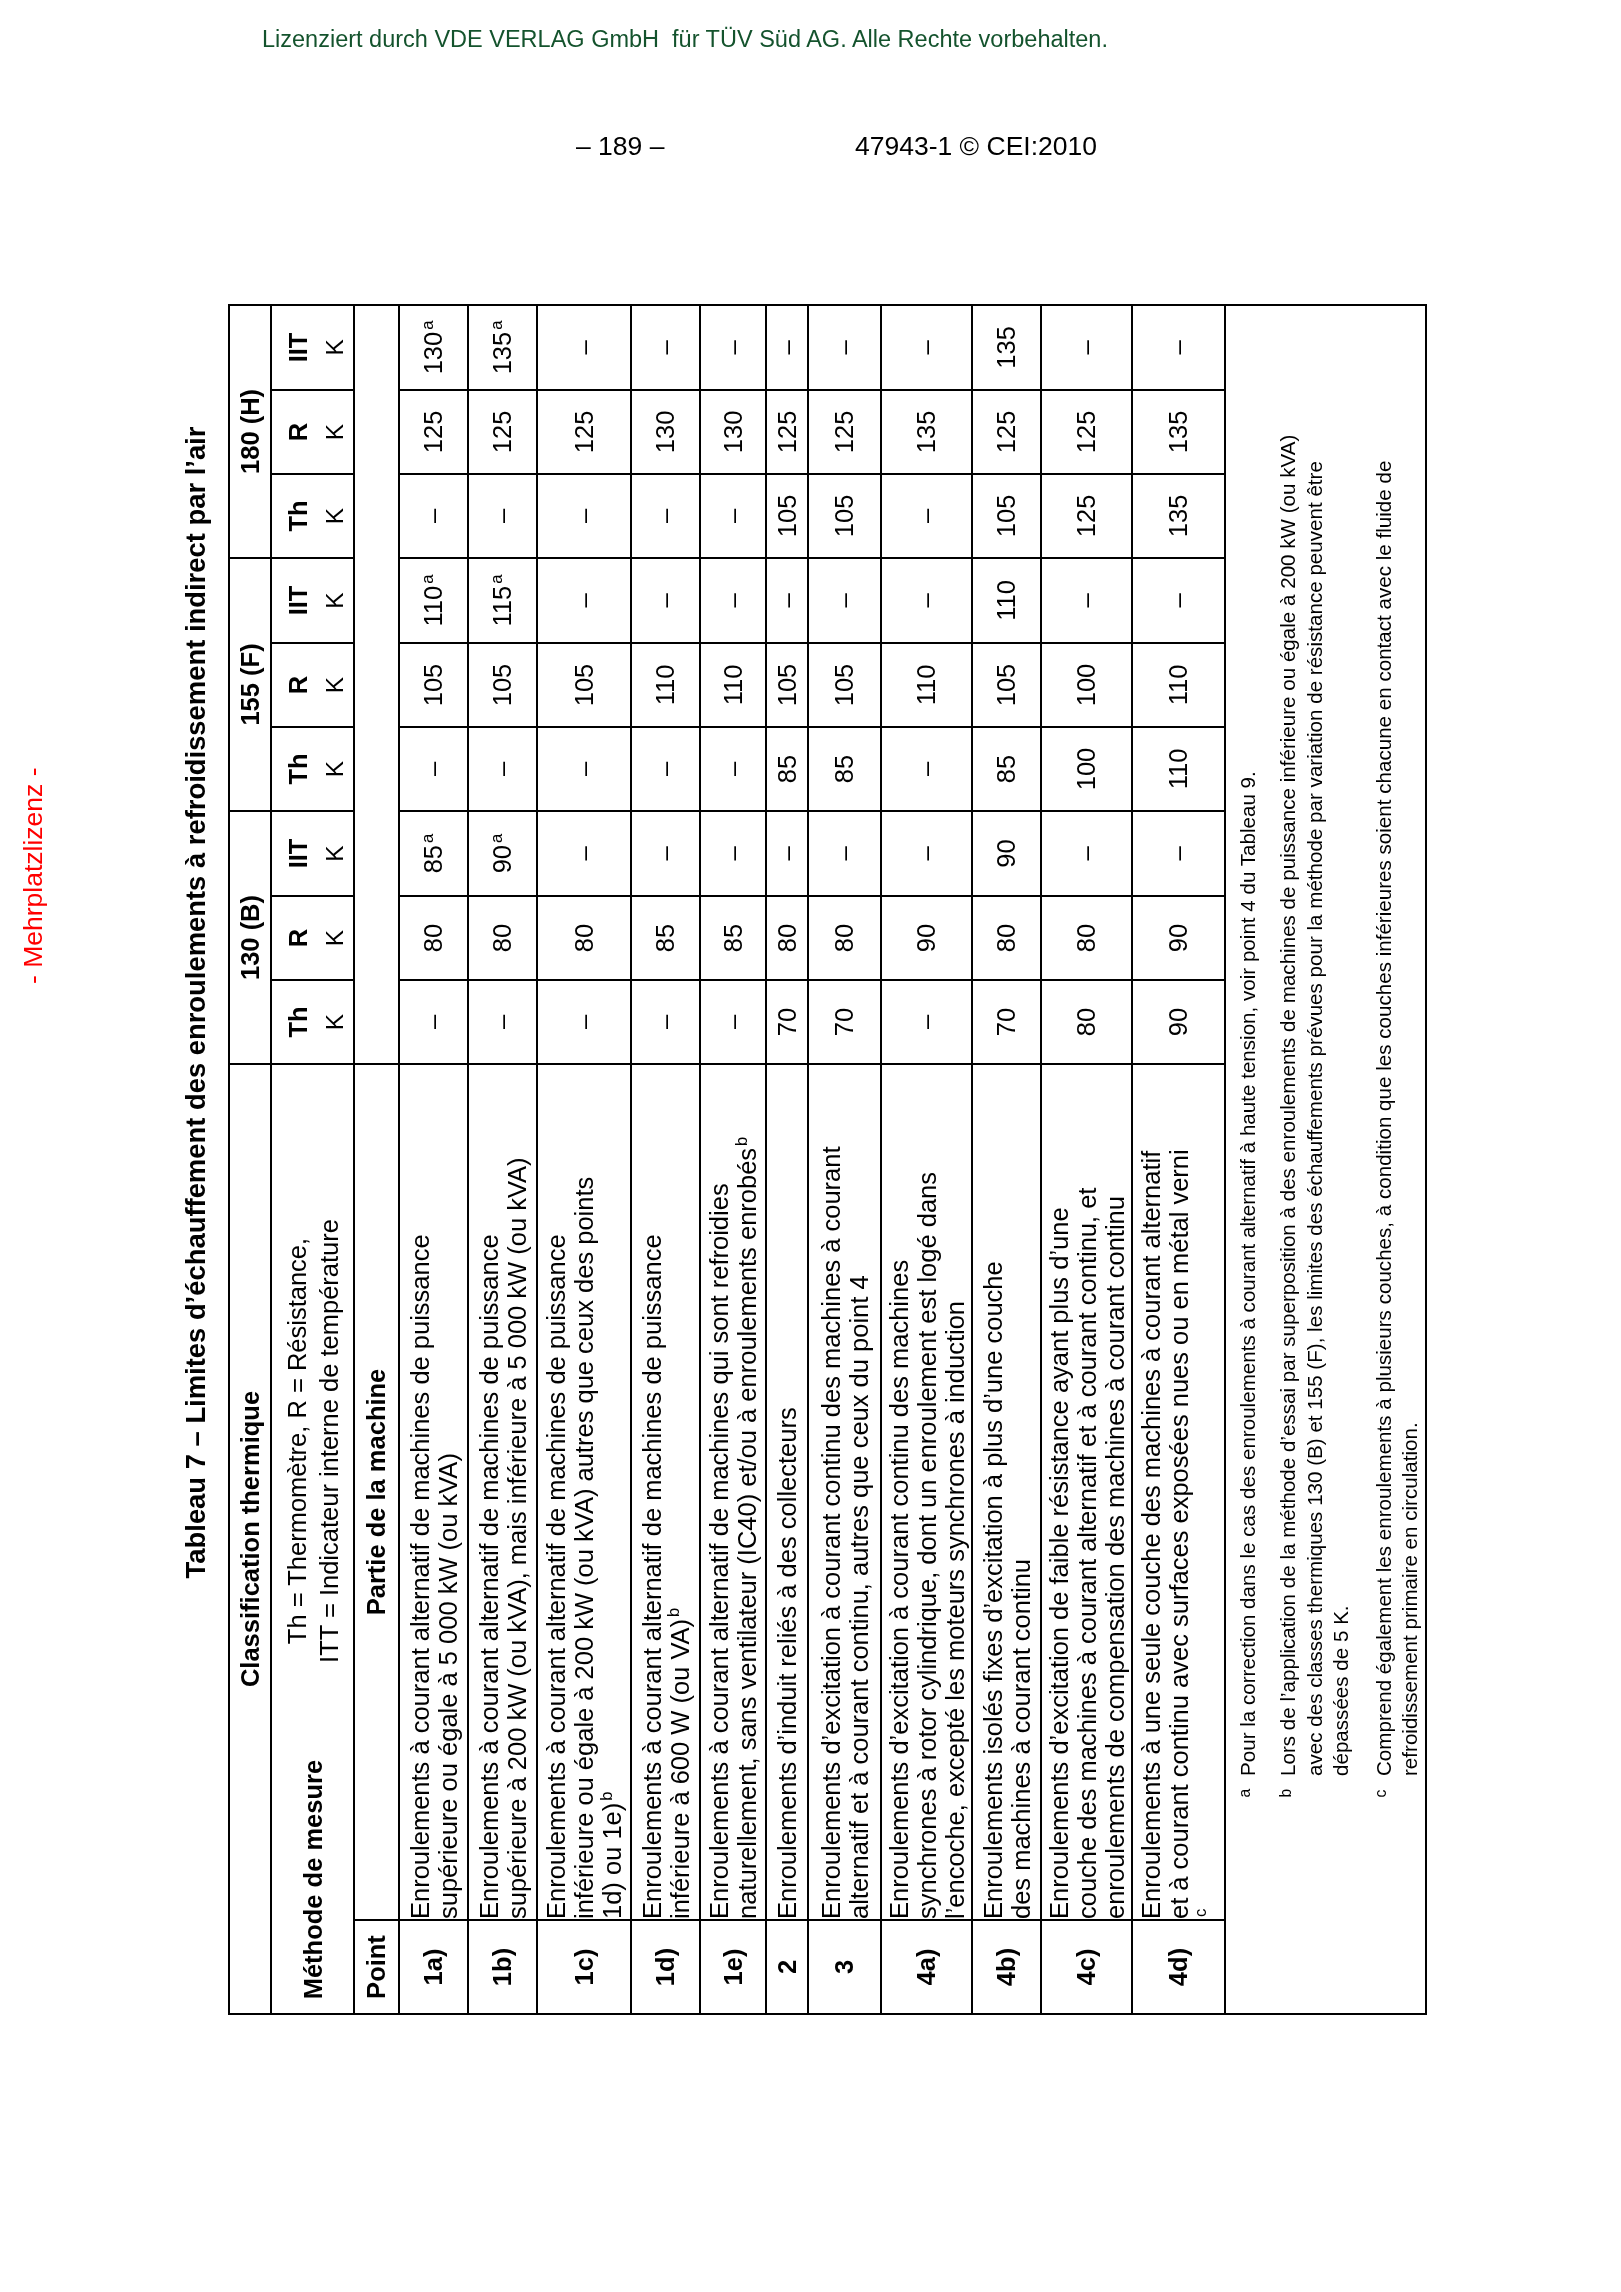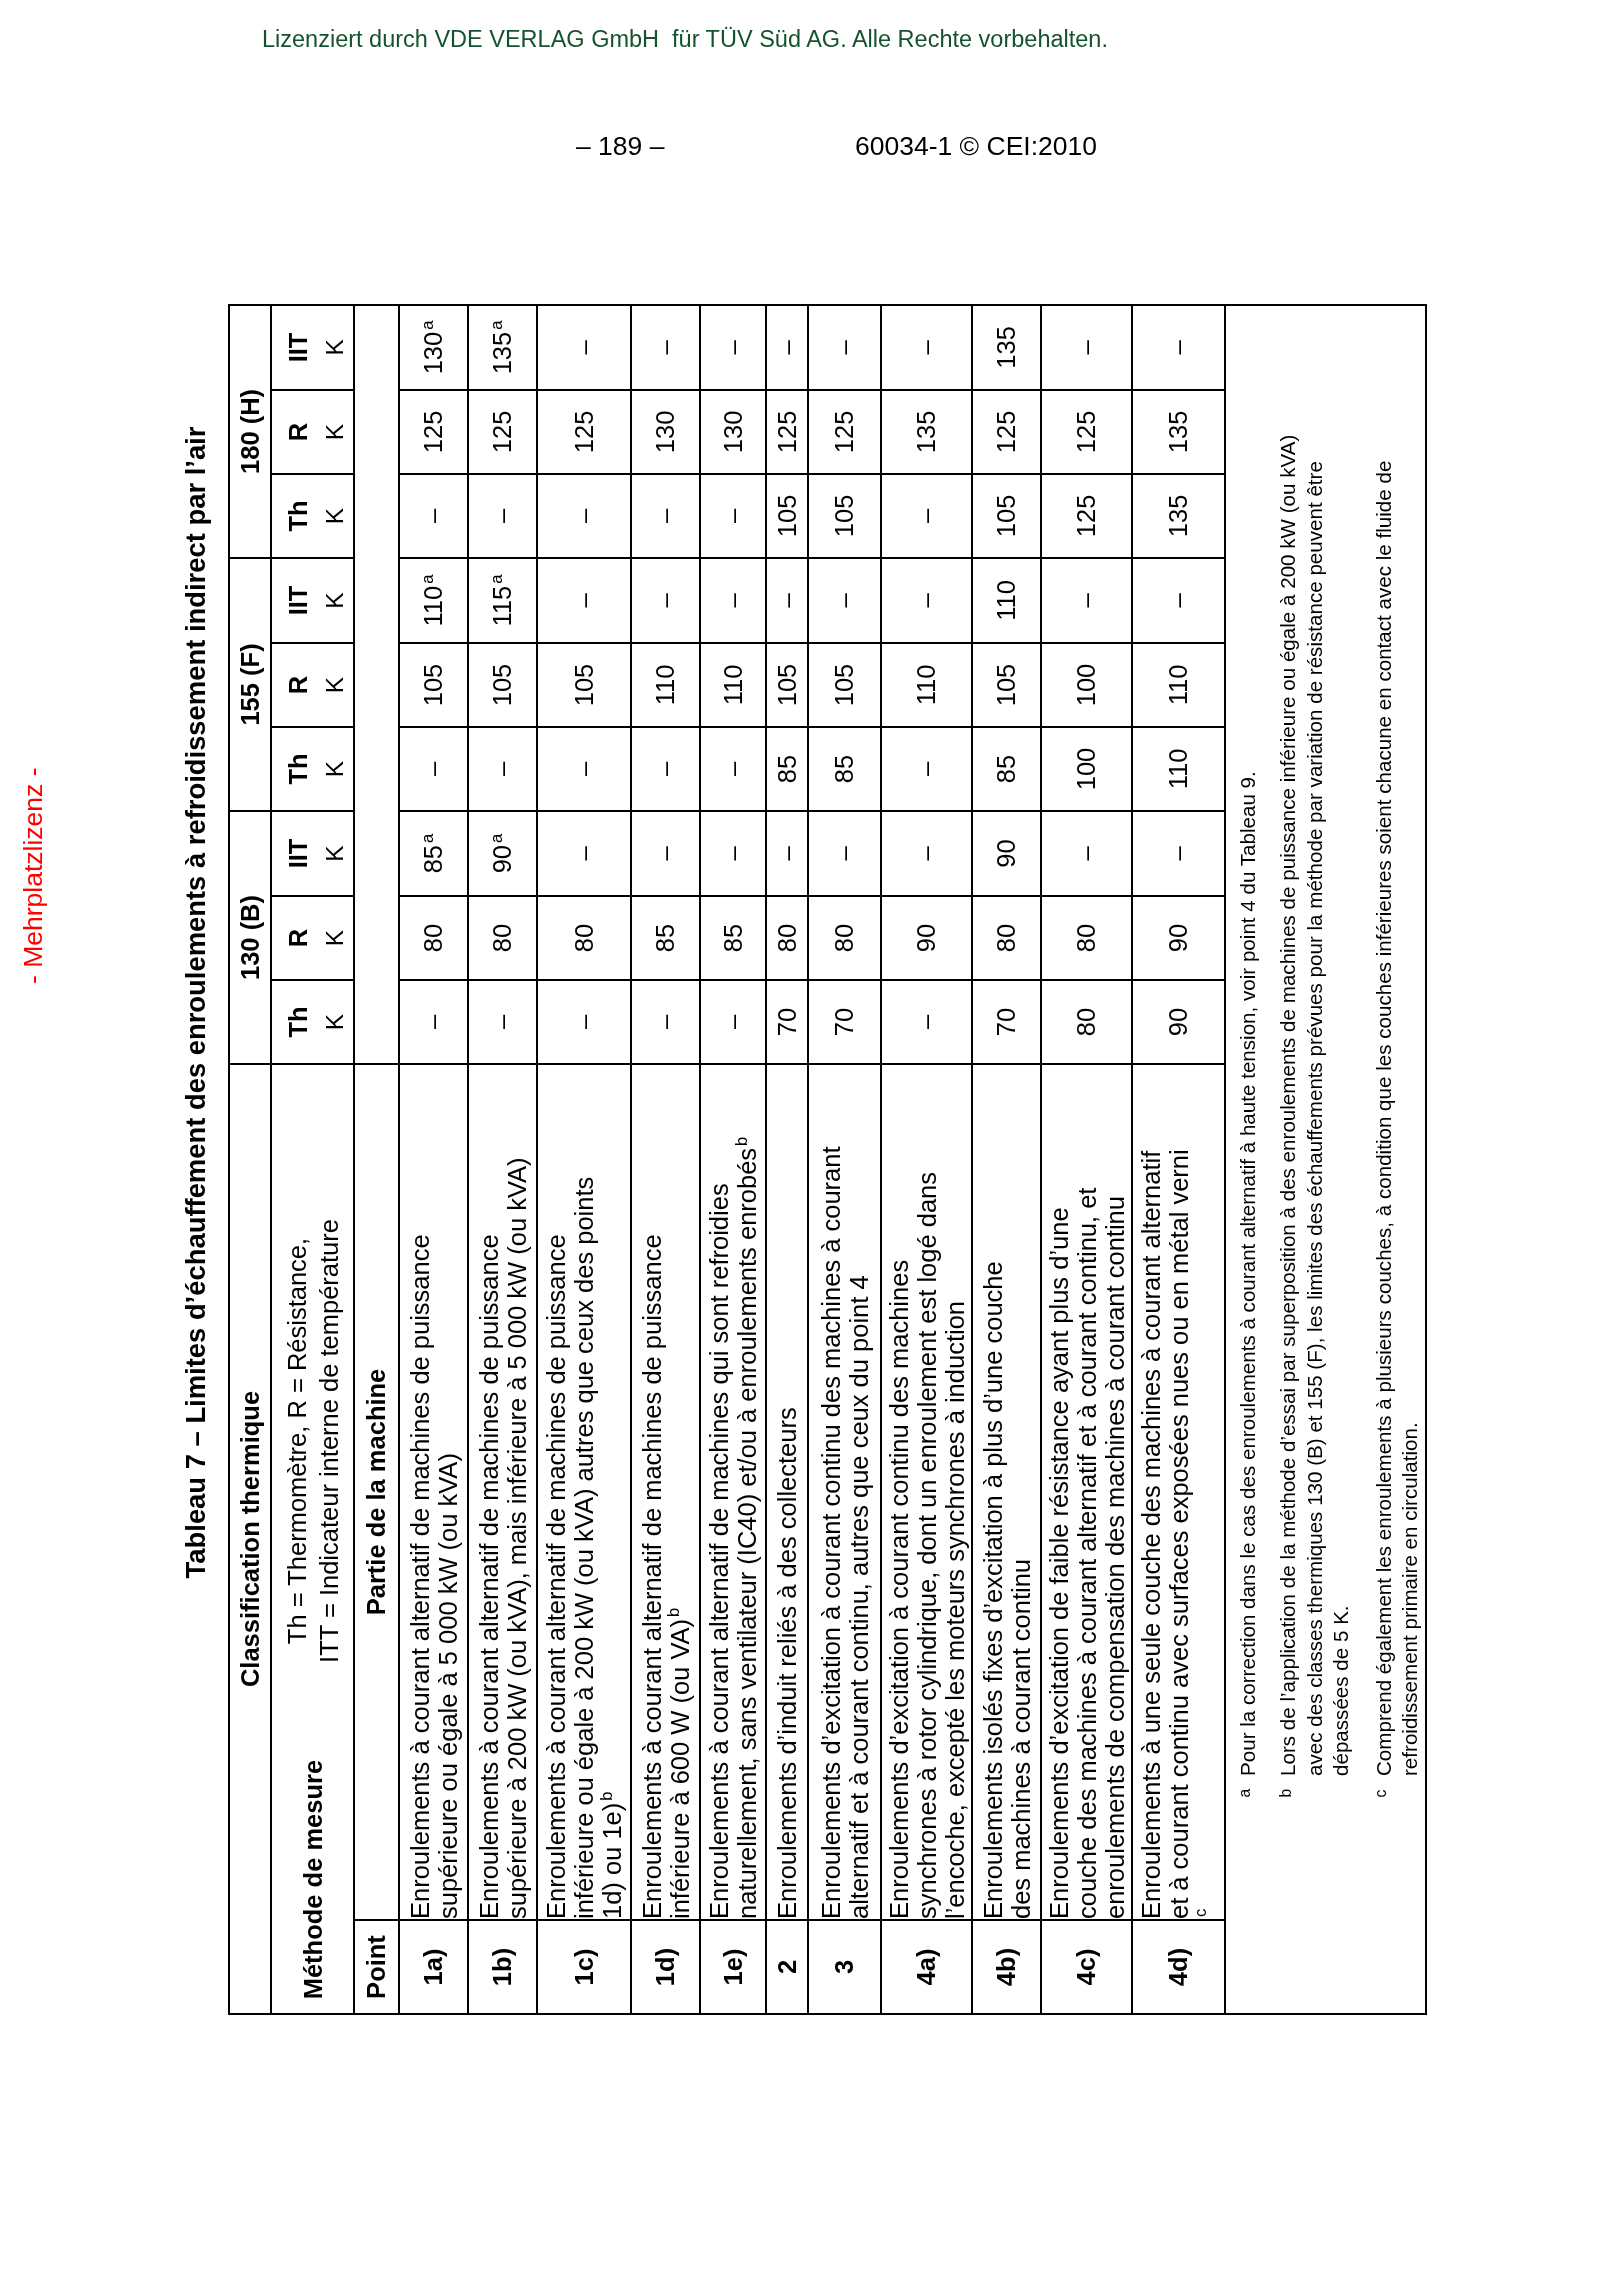--- a/index.html
+++ b/index.html
@@ -53,21 +53,21 @@
   .fn-b{margin-top:13.7px;}
   .fn-c{margin-top:15.7px;}
 </style>
 </head>
 <body>
 
 <div class="license-top">Lizenziert durch VDE VERLAG GmbH  für TÜV Süd AG. Alle Rechte vorbehalten.</div>
 <div class="license-side">- Mehrplatzlizenz -</div>
 
 <div class="page-num">– 189 –</div>
-<div class="doc-ref">60034-1 © CEI:2010</div>
+<div class="doc-ref">47943-1 © CEI:2010</div>
 
 <div class="rot-wrap">
   <div class="rot-inner">
     <div class="tbl-title">Tableau 7 – Limites d’échauffement des enroulements à refroidissement indirect par l’air</div>
     <table class="tbl">
       <colgroup>
         <col style="width:94px">
         <col style="width:856px">
         <col style="width:84px">
           <col style="width:84px">

